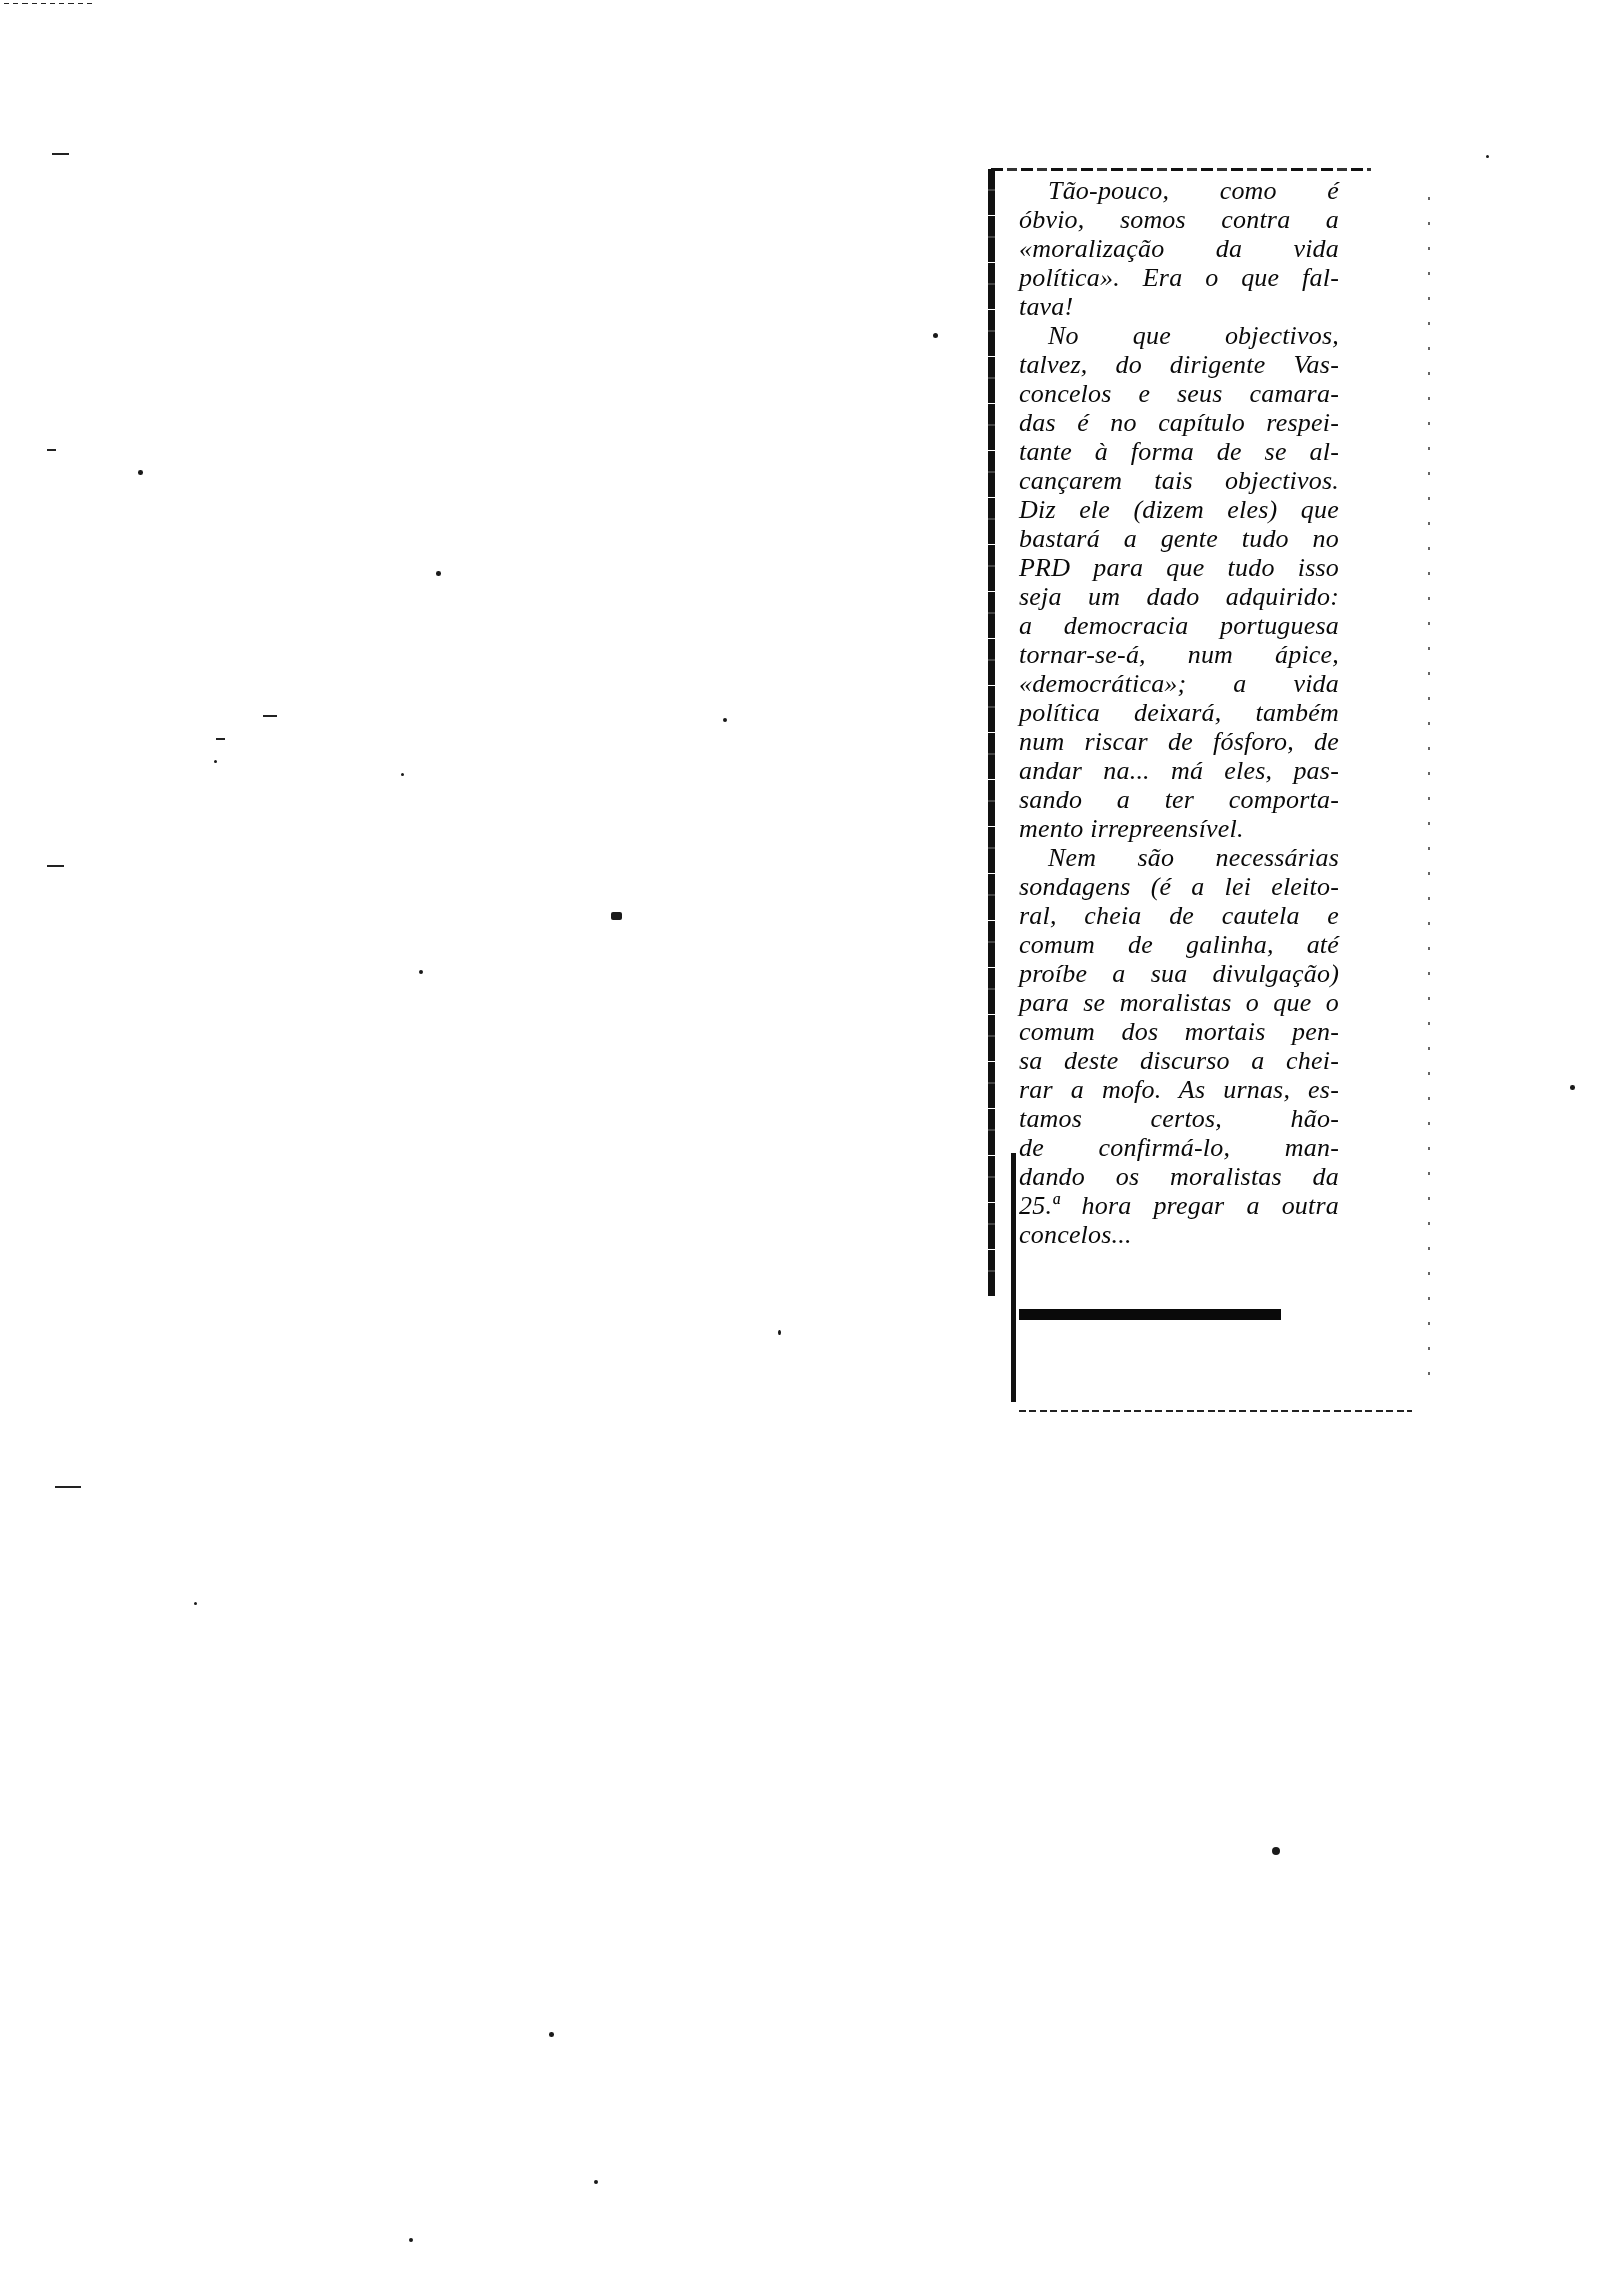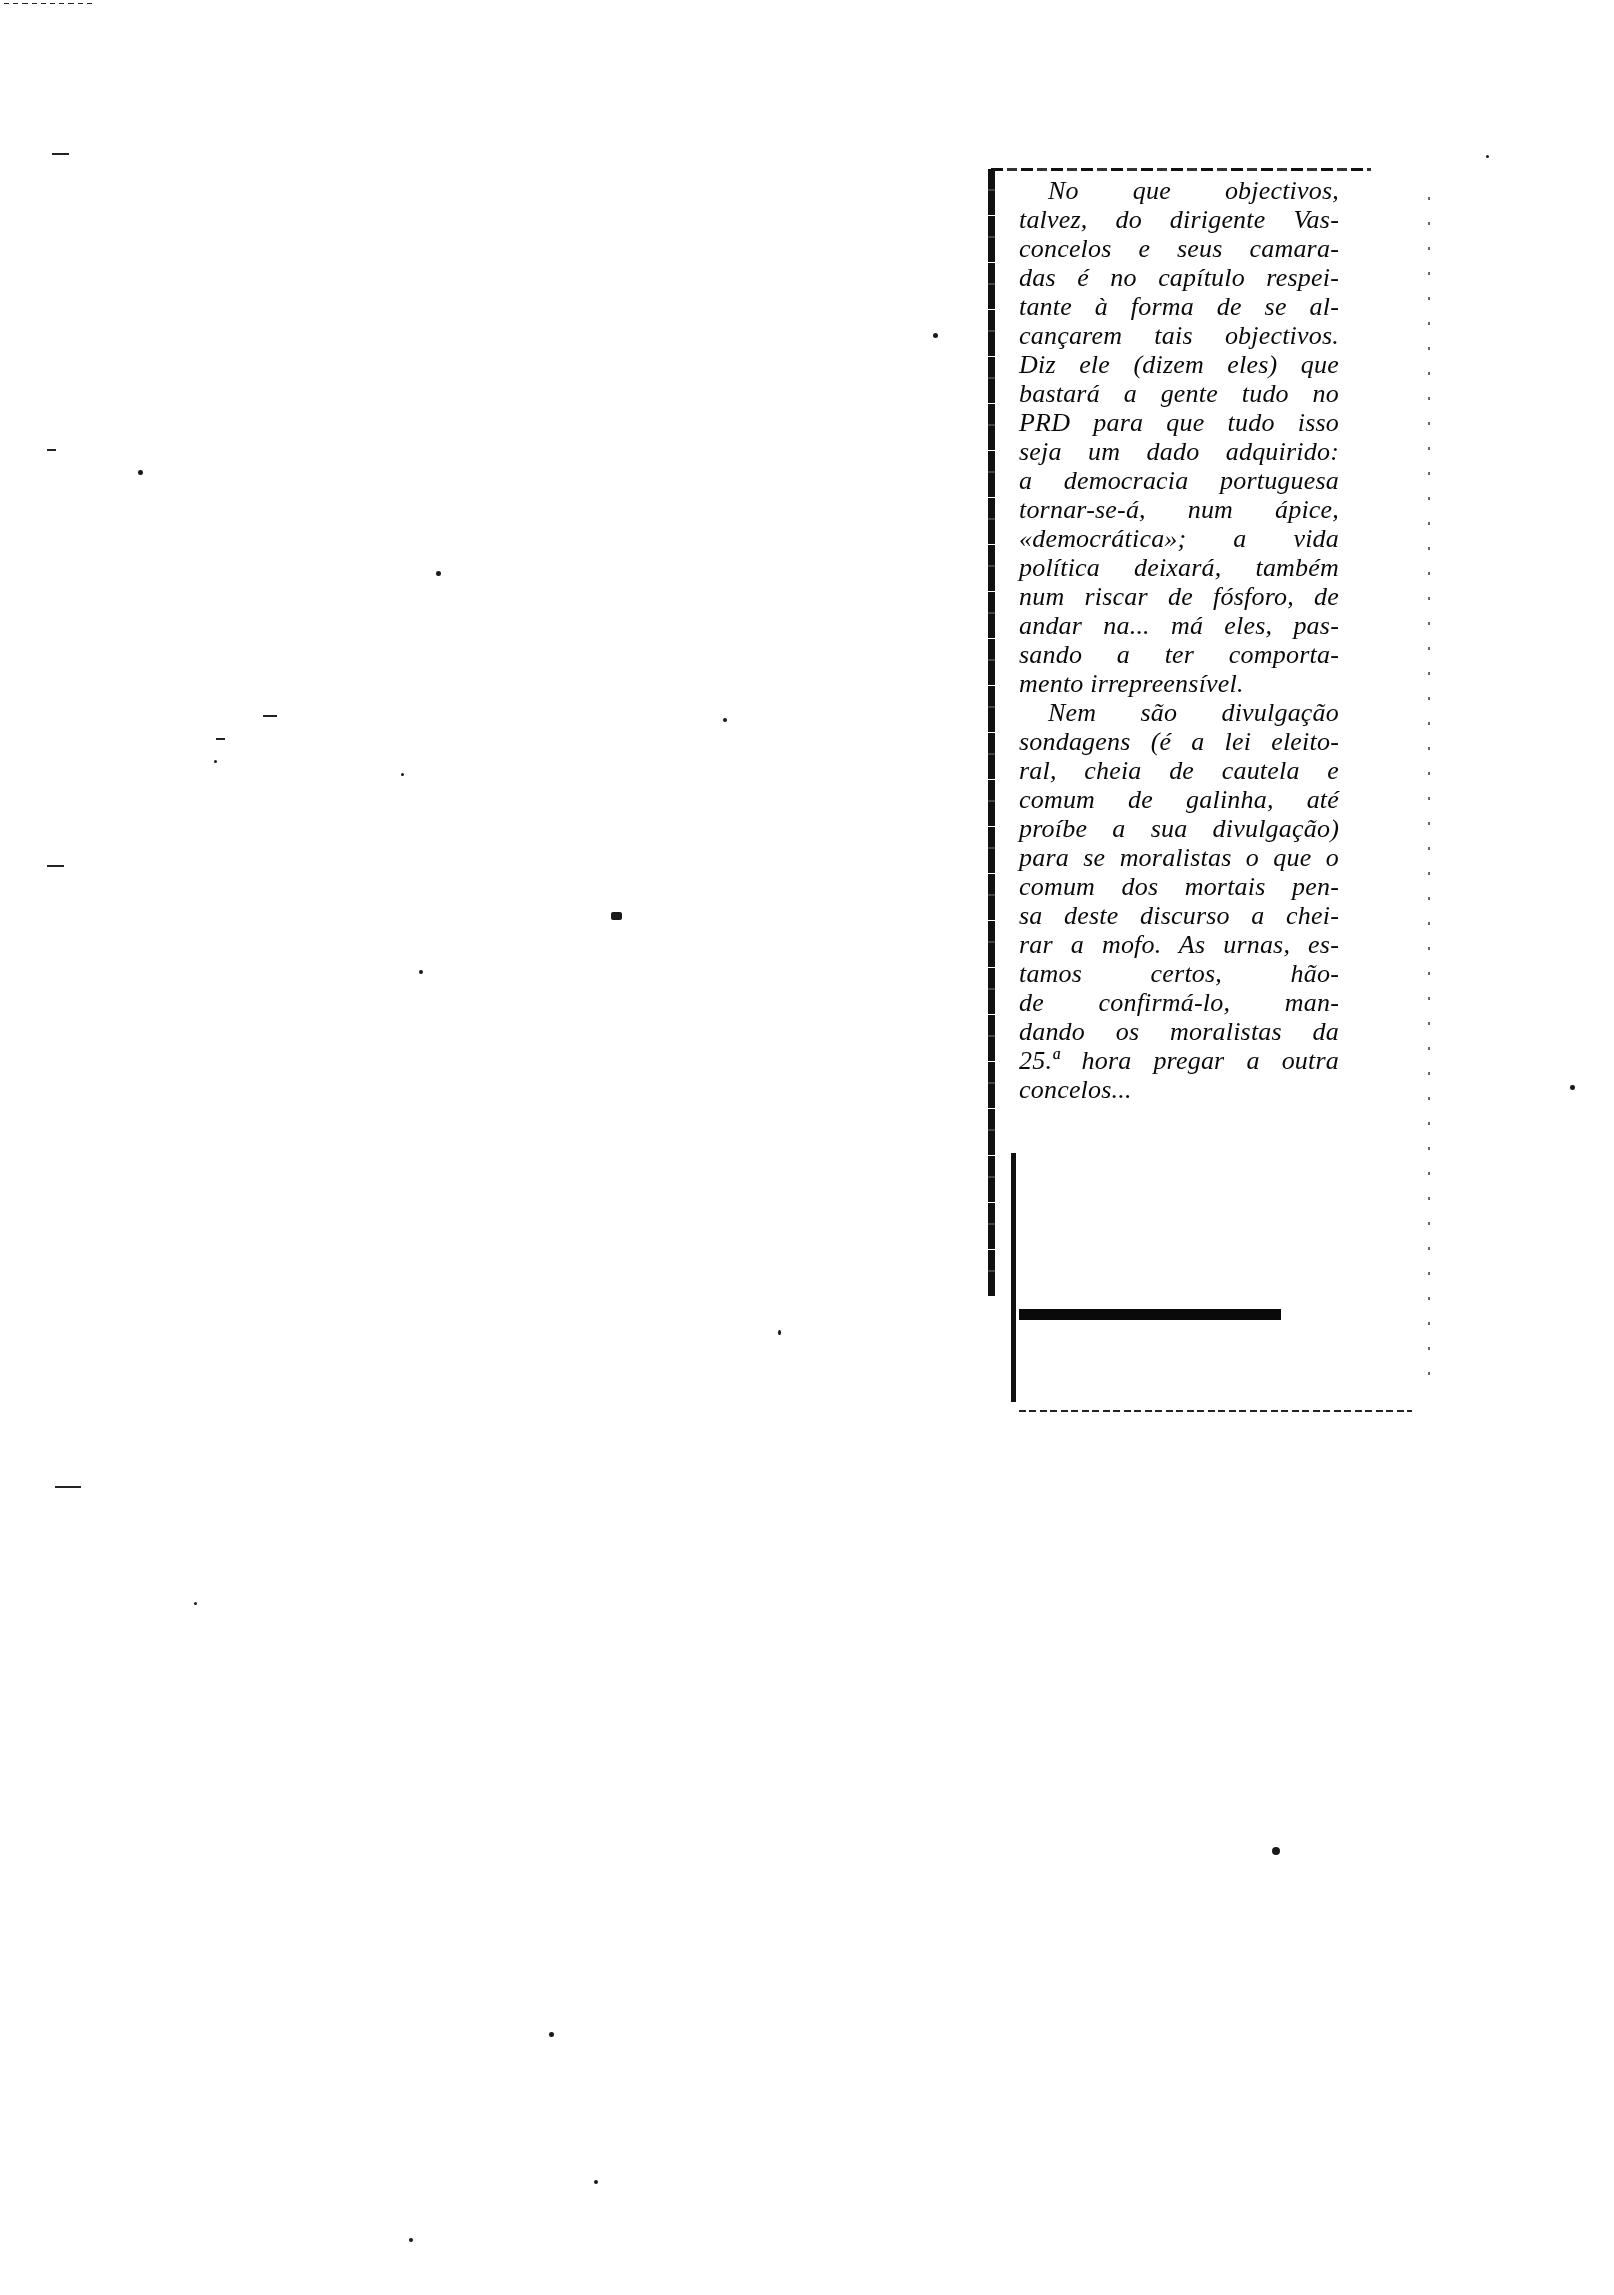--- a/index.html
+++ b/index.html
@@ -109,41 +109,48 @@
   <div class="scan-top-artifact"></div>
 
   <div class="clip-top-border"></div>
   <div class="clip-left-border"></div>
   <div class="clip-left-border-lower"></div>
   <div class="clip-bottom-border"></div>
   <div class="clip-right-dots"></div>
 
   <div class="article">
     <div>
+      <span class="line indent">Tão-pouco, como é</span>
+      <span class="line">óbvio, somos contra a</span>
+      <span class="line">«moralização da vida</span>
+      <span class="line">política». Era o que fal-</span>
+      <span class="line last">tava!</span>
+    </div>
+    <div>
       <span class="line indent">No que objectivos,</span>
       <span class="line">talvez, do dirigente Vas-</span>
       <span class="line">concelos e seus camara-</span>
       <span class="line">das é no capítulo respei-</span>
       <span class="line">tante à forma de se al-</span>
       <span class="line">cançarem tais objectivos.</span>
       <span class="line">Diz ele (dizem eles) que</span>
       <span class="line">bastará a gente tudo no</span>
       <span class="line">PRD para que tudo isso</span>
       <span class="line">seja um dado adquirido:</span>
       <span class="line">a democracia portuguesa</span>
       <span class="line">tornar-se-á, num ápice,</span>
       <span class="line">«democrática»; a vida</span>
       <span class="line">política deixará, também</span>
       <span class="line">num riscar de fósforo, de</span>
       <span class="line">andar na... má eles, pas-</span>
       <span class="line">sando a ter comporta-</span>
       <span class="line last">mento irrepreensível.</span>
     </div>
     <div>
-      <span class="line indent">Nem são divulgação</span>
+      <span class="line indent">Nem são necessárias</span>
       <span class="line">sondagens (é a lei eleito-</span>
       <span class="line">ral, cheia de cautela e</span>
       <span class="line">comum de galinha, até</span>
       <span class="line">proíbe a sua divulgação)</span>
       <span class="line">para se moralistas o que o</span>
       <span class="line">comum dos mortais pen-</span>
       <span class="line">sa deste discurso a chei-</span>
       <span class="line">rar a mofo. As urnas, es-</span>
       <span class="line">tamos certos, hão-</span>
       <span class="line">de confirmá-lo, man-</span>

